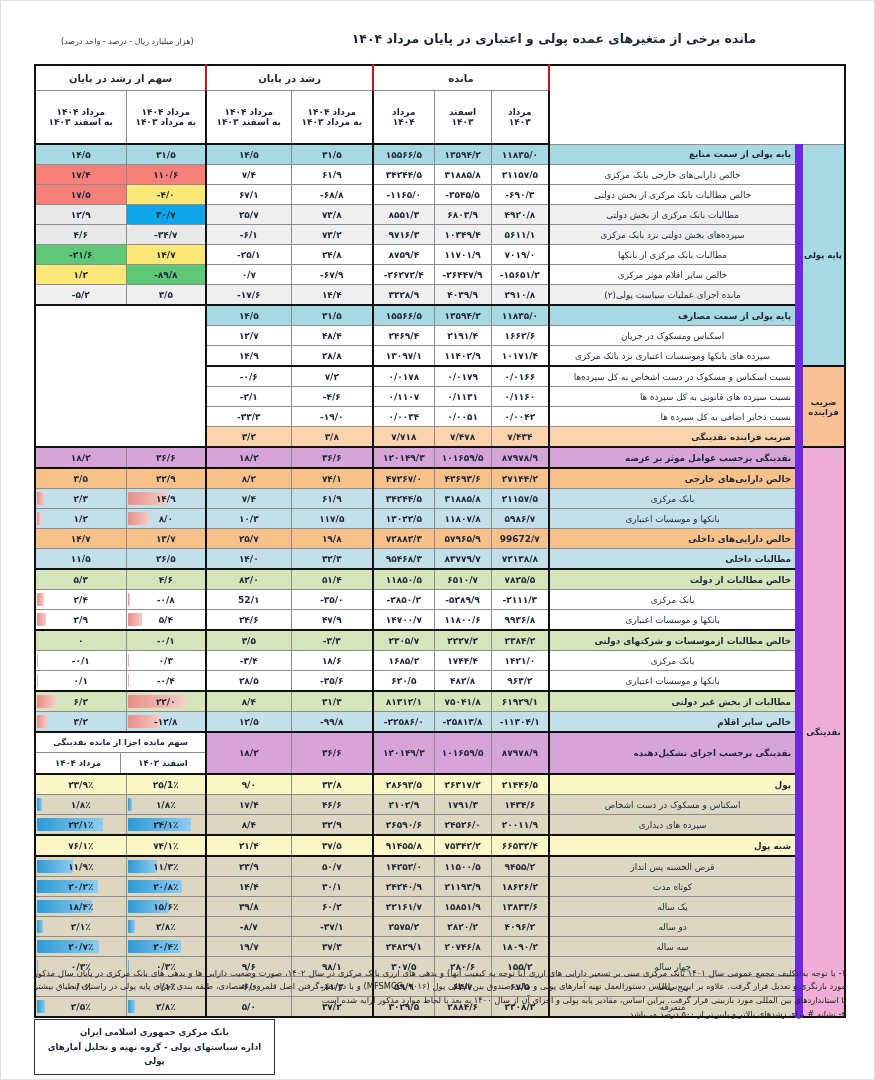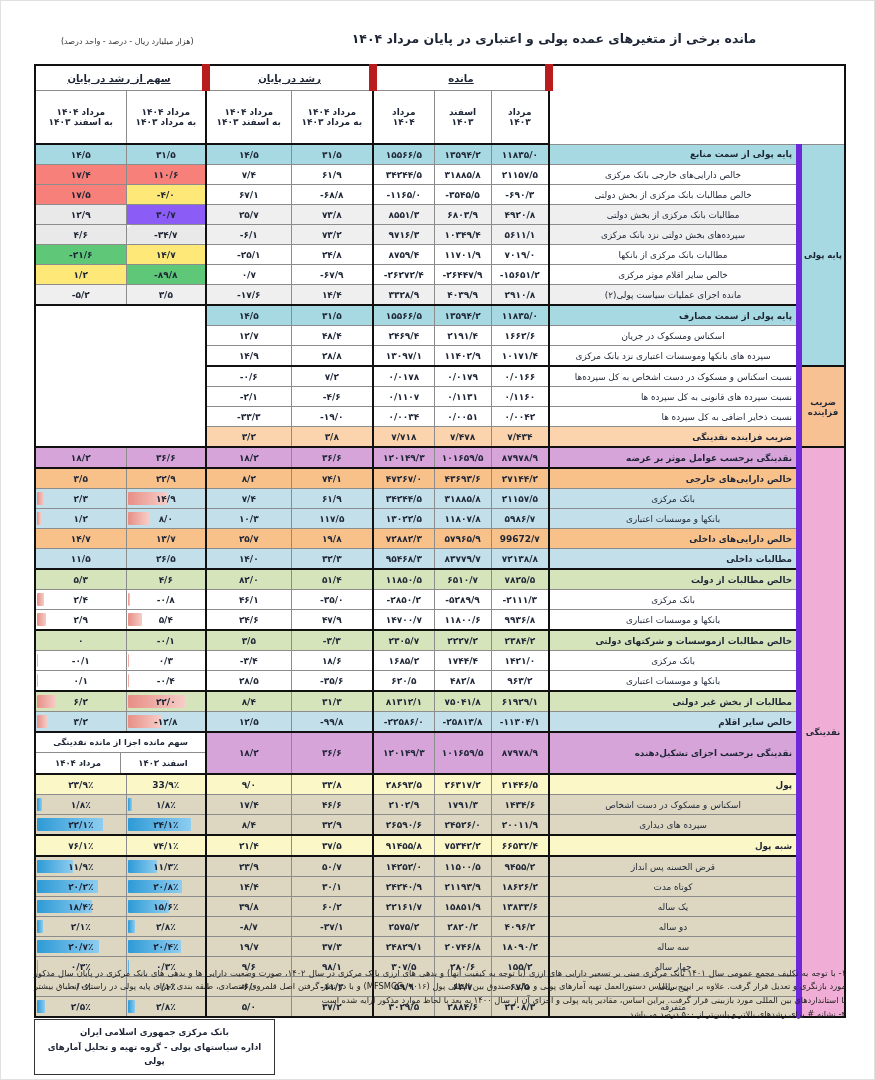--- a/index.html
+++ b/index.html
@@ -8,28 +8,28 @@
   .title{position:absolute;top:30px;left:33px;width:810px;text-align:center;padding-left:230px;box-sizing:border-box;font-size:12.5px;font-weight:bold;}
   .unit-note{position:absolute;top:36px;left:60px;font-size:8px;color:#333;direction:rtl;}
   table.main{position:absolute;top:63px;left:33px;width:810px;border-collapse:collapse;table-layout:fixed;direction:rtl;border:2px solid #111;}
   th,td{border:1px solid #8c8c8c;font-size:9px;padding:0 2px;text-align:center;vertical-align:middle;overflow:hidden;white-space:nowrap;}
   thead th{background:#fff;font-weight:bold;}
   tr.grp th{height:24px;font-size:10px;}
   tr.sub th{height:52px;font-size:9px;border-bottom:2px solid #111;}
   tr.sub th .l2{font-weight:bold;}
   td{height:19px;}
   .num{direction:ltr;unicode-bidi:embed;font-weight:bold;font-size:9px;}
-  .lbl{text-align:center;font-size:8.8px;border-right:6px solid #6d28d9;margin-top:29px;}
+  .lbl{text-align:center;font-size:8.8px;border-right:8px solid #6d28d9;margin-top:29px;}
   .lbl.ar{text-align:right;padding-right:4px;}
   .b{font-weight:bold;}
   .strip{font-weight:bold;font-size:8.5px;border-left:2px solid #111;}
   .c-b1403{border-right:2px solid #111;}
   .c-gmor{border-right:2px solid #111;}
   .c-smor{border-right:2px solid #111;}
-  .th-gs{border-right:8px solid #b91c1c;text-decoration:underline;}
+  .th-gs{border-right:2px solid #b91c1c;}
   .share-cell{position:relative;}
   .share-cell .bar{position:absolute;left:1px;top:3px;bottom:3px;z-index:0;border-radius:1px;}
   .share-cell .bar.pink{background:linear-gradient(to right,#e78f86,#f6cdc7);}
   .share-cell .bar.blue{background:linear-gradient(to right,#2d9ad6,#8ecdf0);}
   .share-cell .v{position:relative;z-index:1;}
   tr.tt td{border-top:2px solid #111;}
   .share-empty{background:#fff;border-right:2px solid #111;}
   .mini{padding:0;border-right:2px solid #111;background:#fff;}
   .mini .mh-t{border-bottom:1px solid #8c8c8c;font-weight:bold;font-size:8.3px;height:19px;line-height:19px;}
   .mini .mh-c{display:flex;height:20px;line-height:20px;font-weight:bold;font-size:8.5px;}
@@ -129,21 +129,21 @@
           <td class="num share-cell c-smor" style="background: rgb(253, 232, 120);"><span class="v">-۴/۰</span></td>
           <td class="num share-cell" style="background: rgb(248, 128, 122);"><span class="v">۱۷/۵</span></td>
         </tr>
         <tr style="background: rgb(239, 239, 239);">
           <td class="lbl">مطالبات بانک مرکزی از بخش دولتی</td>
           <td class="num c-b1403">۴۹۲۰/۸</td>
           <td class="num">۶۸۰۳/۹</td>
           <td class="num">۸۵۵۱/۳</td>
           <td class="num c-gmor">۷۳/۸</td>
           <td class="num">۲۵/۷</td>
-          <td class="num share-cell c-smor" style="background: #8b5cf6;"><span class="v">۳۰/۷</span></td>
+          <td class="num share-cell c-smor" style="background: #0ea5e9;"><span class="v">۳۰/۷</span></td>
           <td class="num share-cell" style="background: rgb(233, 233, 233);"><span class="v">۱۲/۹</span></td>
         </tr>
         <tr style="background: rgb(239, 239, 239);">
           <td class="lbl">سپرده‌های بخش دولتی نزد بانک مرکزی</td>
           <td class="num c-b1403">۵۶۱۱/۱</td>
           <td class="num">۱۰۳۴۹/۴</td>
           <td class="num">۹۷۱۶/۳</td>
           <td class="num c-gmor">۷۳/۲</td>
           <td class="num">-۶/۱</td>
           <td class="num share-cell c-smor" style="background: rgb(233, 233, 233); border-radius: 7px;"><span class="v">-۳۴/۷</span></td>
@@ -307,21 +307,21 @@
           <td class="num">۸۲/۰</td>
           <td class="num share-cell c-smor"><span class="v">۴/۶</span></td>
           <td class="num share-cell"><span class="v">۵/۳</span></td>
         </tr>
         <tr style="background: rgb(255, 255, 255);">
           <td class="lbl">بانک مرکزی</td>
           <td class="num c-b1403">-۲۱۱۱/۳</td>
           <td class="num">-۵۲۸۹/۹</td>
           <td class="num">-۲۸۵۰/۲</td>
           <td class="num c-gmor">-۳۵/۰</td>
-          <td class="num">۴۶/۱</td>
+          <td class="num">52/۱</td>
           <td class="num share-cell c-smor"><div class="bar pink" style="width: 2.68571%;"></div><span class="v">-۰/۸</span></td>
           <td class="num share-cell"><div class="bar pink" style="width: 8.05714%;"></div><span class="v">۲/۴</span></td>
         </tr>
         <tr style="background: rgb(255, 255, 255);">
           <td class="lbl">بانکها و موسسات اعتباری</td>
           <td class="num c-b1403">۹۹۳۶/۸</td>
           <td class="num">۱۱۸۰۰/۶</td>
           <td class="num">۱۴۷۰۰/۷</td>
           <td class="num c-gmor">۴۷/۹</td>
           <td class="num">۲۴/۶</td>
@@ -393,21 +393,21 @@
             </div>
           </td>
         </tr>
         <tr class="tt" style="background: rgb(251, 247, 198);">
           <td class="lbl b ar">پول</td>
           <td class="num c-b1403">۲۱۴۴۶/۵</td>
           <td class="num">۲۶۳۱۷/۲</td>
           <td class="num">۲۸۶۹۳/۵</td>
           <td class="num c-gmor">۳۳/۸</td>
           <td class="num">۹/۰</td>
-          <td class="num share-cell c-smor"><span class="v">33/۹٪</span></td>
+          <td class="num share-cell c-smor"><span class="v">۲۵/1٪</span></td>
           <td class="num share-cell"><span class="v">۲۳/۹٪</span></td>
         </tr>
         <tr style="background: rgb(221, 215, 194);">
           <td class="lbl">اسکناس و مسکوک در دست اشخاص</td>
           <td class="num c-b1403">۱۴۳۴/۶</td>
           <td class="num">۱۷۹۱/۳</td>
           <td class="num">۲۱۰۲/۹</td>
           <td class="num c-gmor">۴۶/۶</td>
           <td class="num">۱۷/۴</td>
           <td class="num share-cell c-smor"><div class="bar blue" style="width: 6.04286%;"></div><span class="v">۱/۸٪</span></td>

